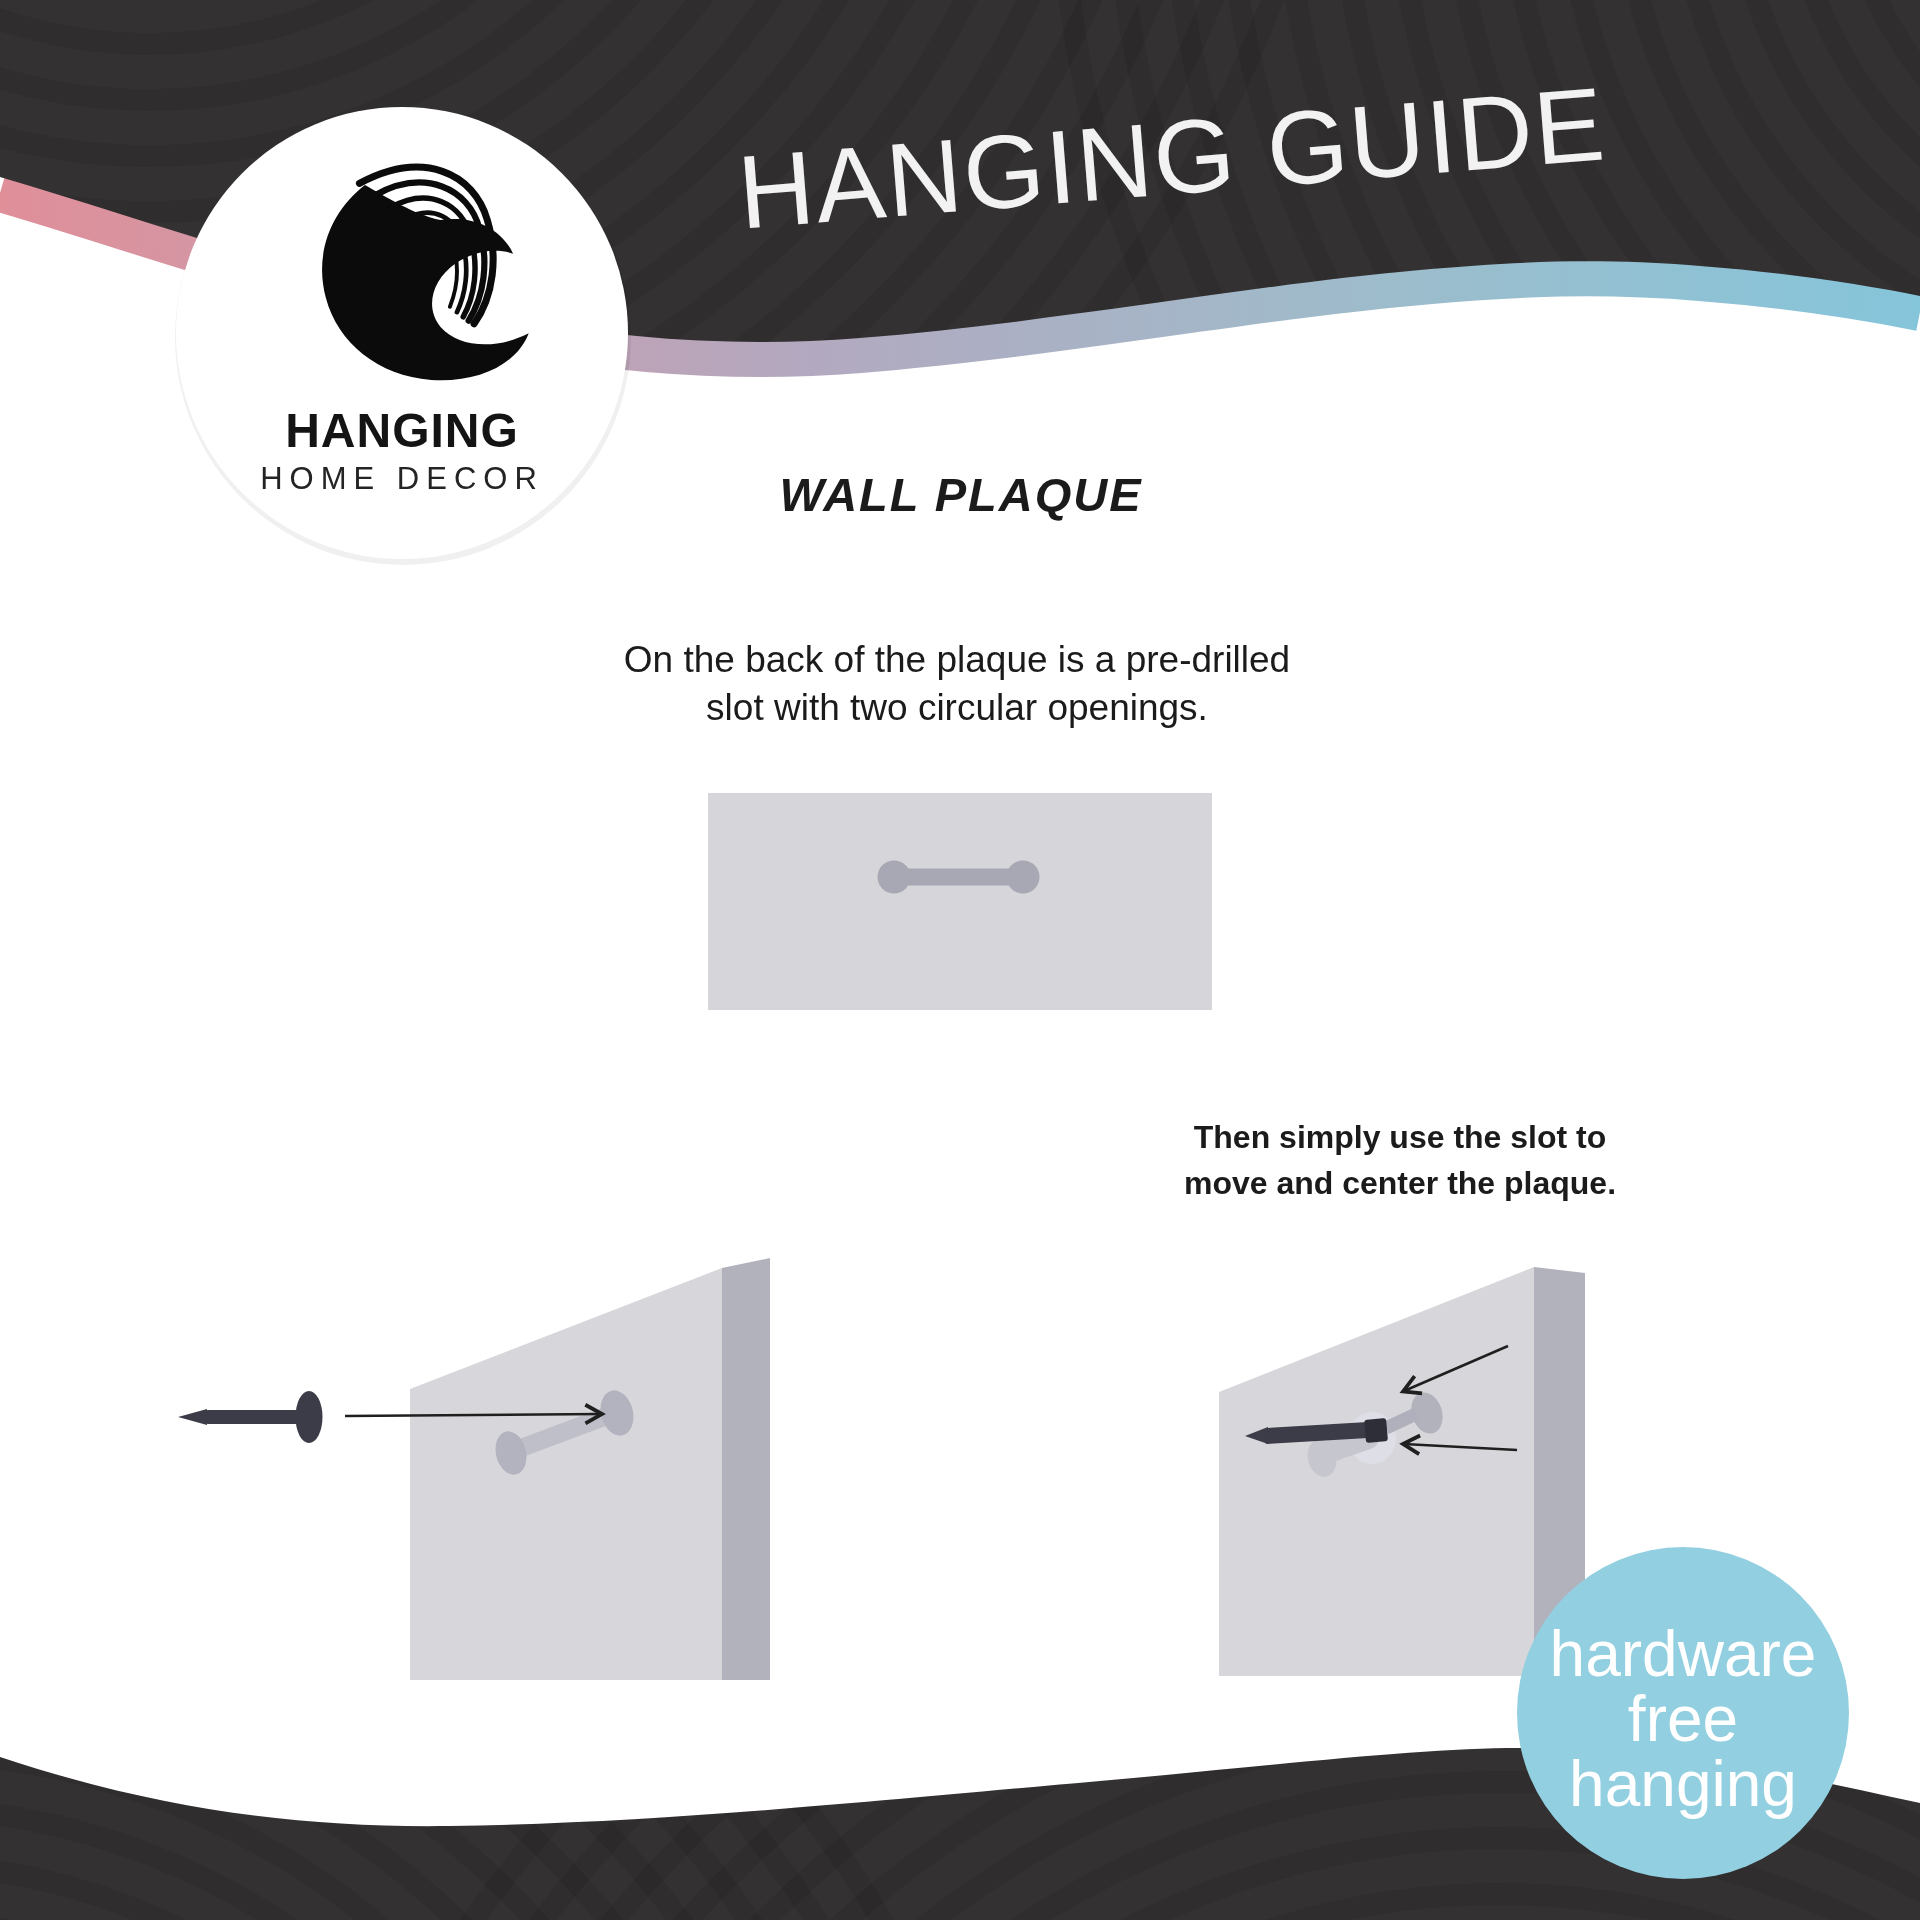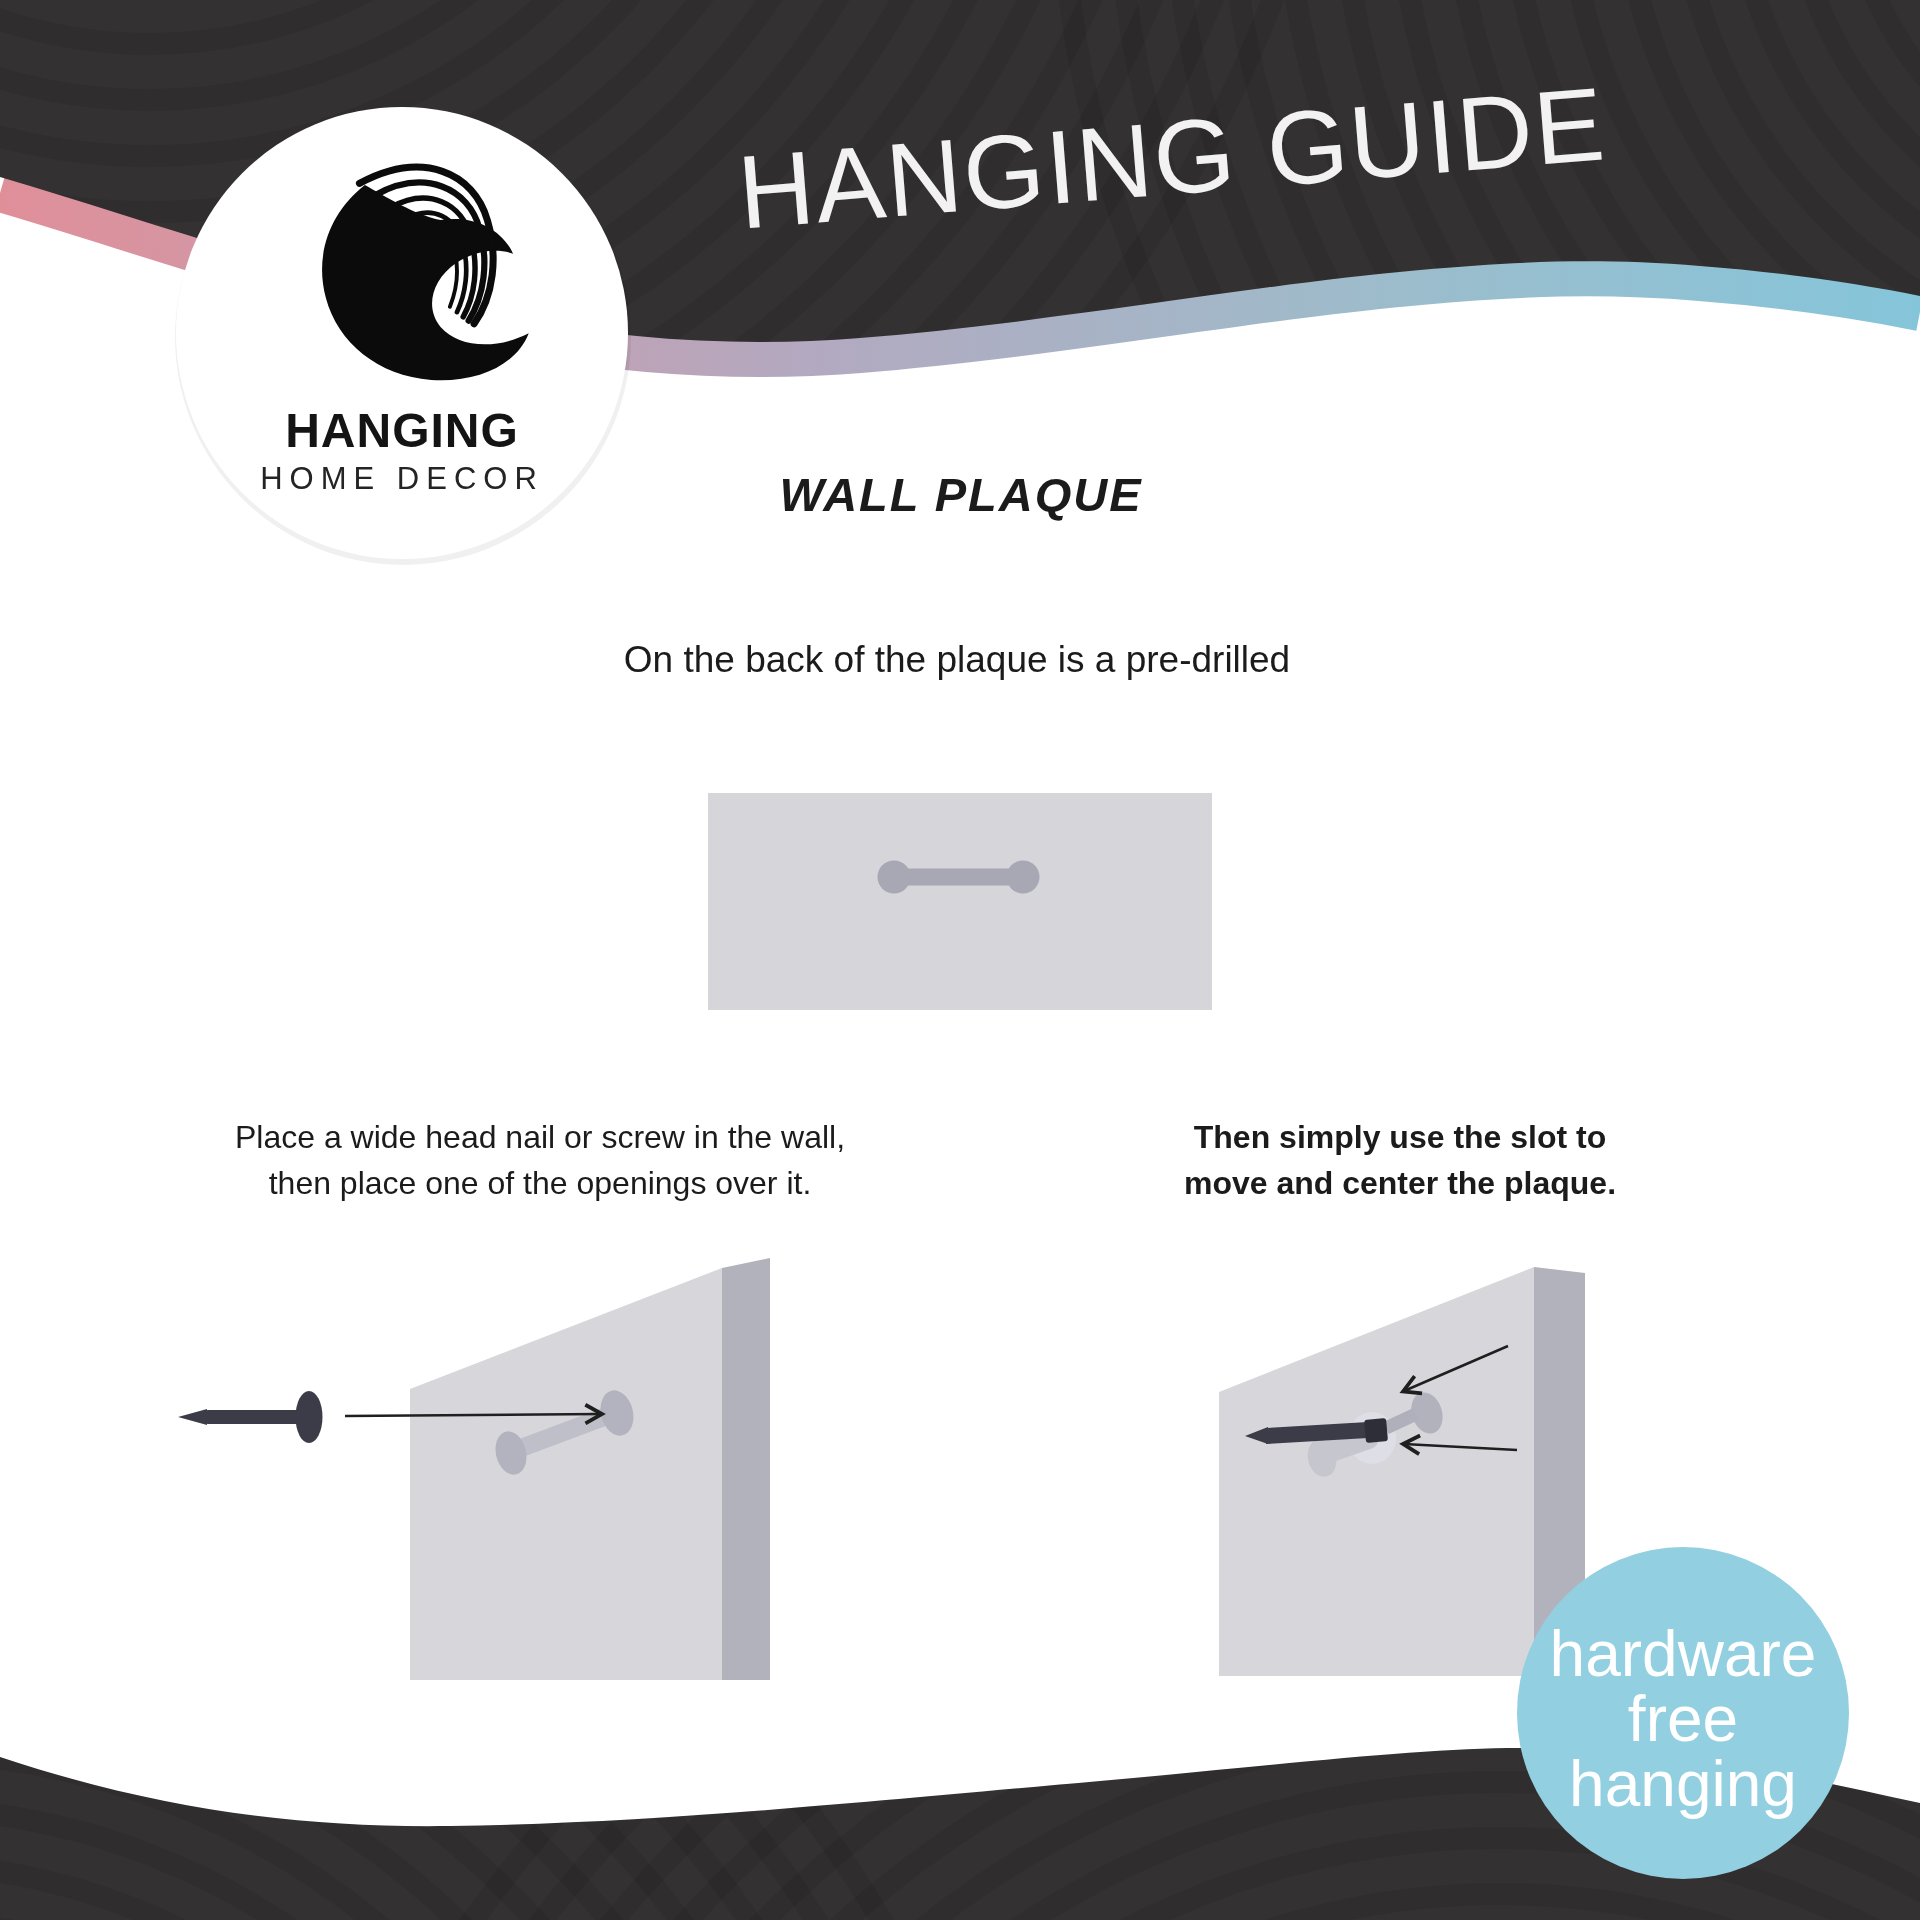--- a/index.html
+++ b/index.html
@@ -185,26 +185,23 @@
 
   <div class="txt" id="page-title">HANGING GUIDE</div>
 
   <div class="txt" id="brand-line1">HANGING</div>
   <div class="txt" id="brand-line2">HOME DECOR</div>
 
   <div class="txt" id="section-title">WALL PLAQUE</div>
 
   <div class="txt para" id="intro-text">
     <div>On the back of the plaque is a pre-drilled</div>
+    <div>slot with two circular openings.</div>
   </div>
 
-  <div class="txt para" id="step1-caption">
-    <div>Place a wide head nail or screw in the wall,</div>
-    <div>then place one of the openings over it.</div>
-  </div>
 
   <div class="txt para" id="step2-caption">
     <div>Then simply use the slot to</div>
     <div>move and center the plaque.</div>
   </div>
 
   <div class="txt" id="badge-text">
     <div>hardware</div>
     <div>free</div>
     <div>hanging</div>

